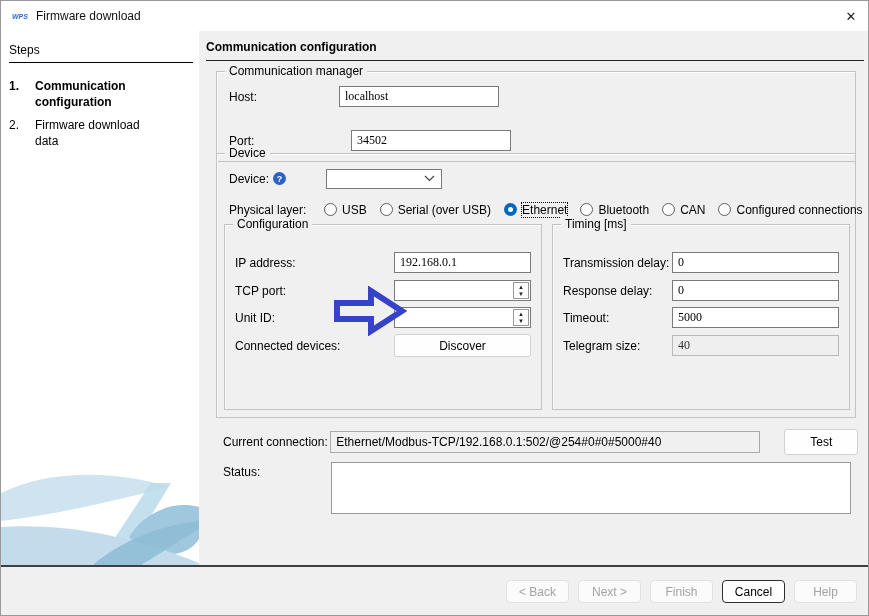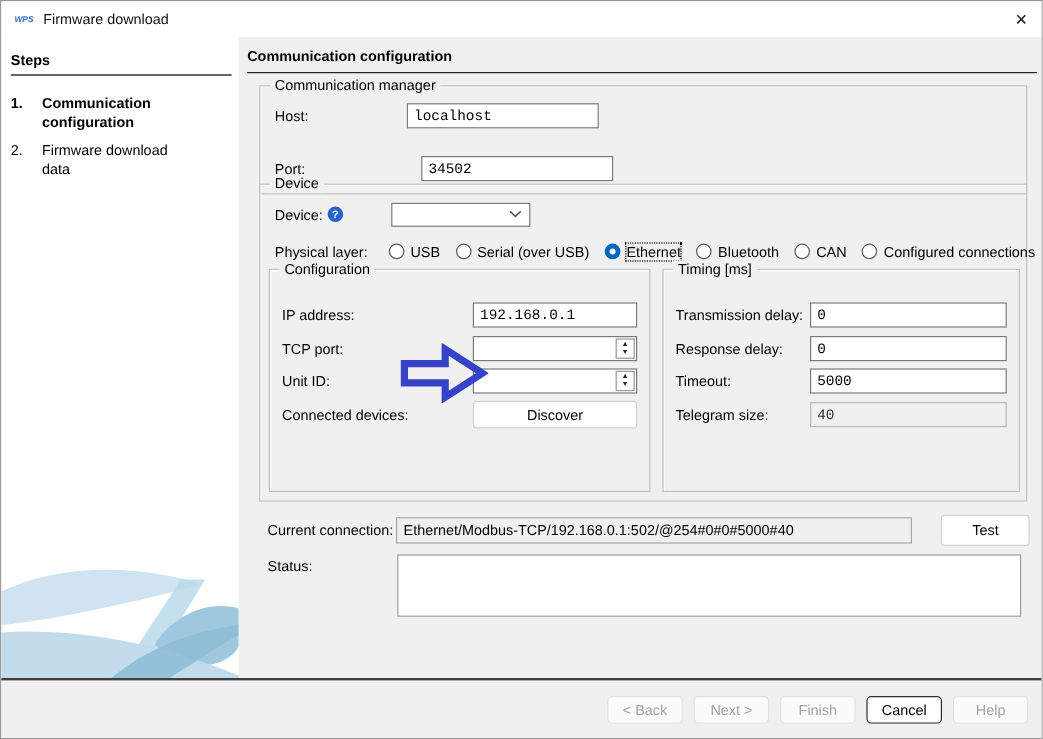--- a/index.html
+++ b/index.html
@@ -13,37 +13,37 @@
   .titlebar{ position:absolute; left:0; top:0; right:0; height:30px; background:#fff;
     display:flex; align-items:center; padding:0 0 0 10px; }
   .applogo{ width:18px; height:13px; display:flex; align-items:center; justify-content:center;
     color:#2d6bc4; font-weight:bold; font-size:7px; letter-spacing:0; font-style:italic; }
   .apptitle{ margin-left:7px; font-size:12px; color:#111; }
   .closebtn{ margin-left:auto; width:34px; height:30px; display:flex; align-items:center;
     justify-content:center; font-size:13px; color:#222; cursor:default; }
   
   .sidebar{ position:absolute; left:0; top:30px; width:198px; bottom:50px; background:#fff; }
   .sb-inner{ padding:12px 8px 0 8px; }
-  .sb-head{ font-weight:bold; padding-bottom:5px; border-bottom:1.5px solid #000; width:184px; }
+  .sb-head{ font-weight:normal; padding-bottom:5px; border-bottom:1.5px solid #000; width:184px; }
   .sb-list{ margin-top:16px; }
   .sb-step{ display:flex; gap:12px; margin-bottom:8px; line-height:1.3; padding-right:34px; }
   .sb-num{ width:14px; flex:none; }
   .sb-step.active{ font-weight:bold; }
   .swoosh{ position:absolute; left:0; bottom:0; width:198px; height:100px; }
   
   .main{ position:absolute; left:198px; top:30px; right:0; bottom:50px; background:#f0f0f0; }
   .main-head{ position:absolute; left:7px; right:4px; top:9px; font-weight:bold;
     padding-bottom:6px; border-bottom:1px solid #222; }
   .group{ position:absolute; border:1px solid #c3c3c3; box-shadow:inset 1px 1px 0 #fdfdfd; }
   .group-label{ position:absolute; top:-8px; left:8px; background:#f0f0f0; padding:0 4px;
     line-height:15px; white-space:nowrap; }
   .frow{ position:absolute; display:flex; align-items:center; height:21px; }
   .flabel{ white-space:nowrap; }
   .tinput{ height:21px; border:1px solid #7a7a7a; background:#fff; padding:0 5px;
-    font-family:Liberation Mono, monospace; font-size:12px; color:#000; outline:none; }
+    font-family:Liberation Serif, serif; font-size:12px; color:#000; outline:none; }
   .spinwrap{ height:21px; border:1px solid #7a7a7a; background:#fff; display:flex; align-items:stretch; }
   .spinwrap input{ flex:1; min-width:0; border:none; outline:none; text-align:right; padding:0 3px;
     font-family:"Liberation Sans", sans-serif; font-size:12px; background:transparent;margin-top:48px; }
   .spin{ width:16px; margin:1px; border:1px solid #999; display:flex; flex-direction:column; background:#fdfdfd; }
   .spin > div{ flex:1; display:flex; align-items:center; justify-content:center;
     font-size:6px; line-height:6px; color:#222; }
   .spin-up::before{ content:"▲"; } .spin-dn::before{ content:"▼"; }
   .combo{ width:116px; height:20px; border:1px solid #7a7a7a; background:#fff;
     display:flex; align-items:center; justify-content:flex-end; padding-right:6px; }
   .qicon{ width:13px; height:13px; border-radius:50%; background:#2a63c8; color:#fff;

